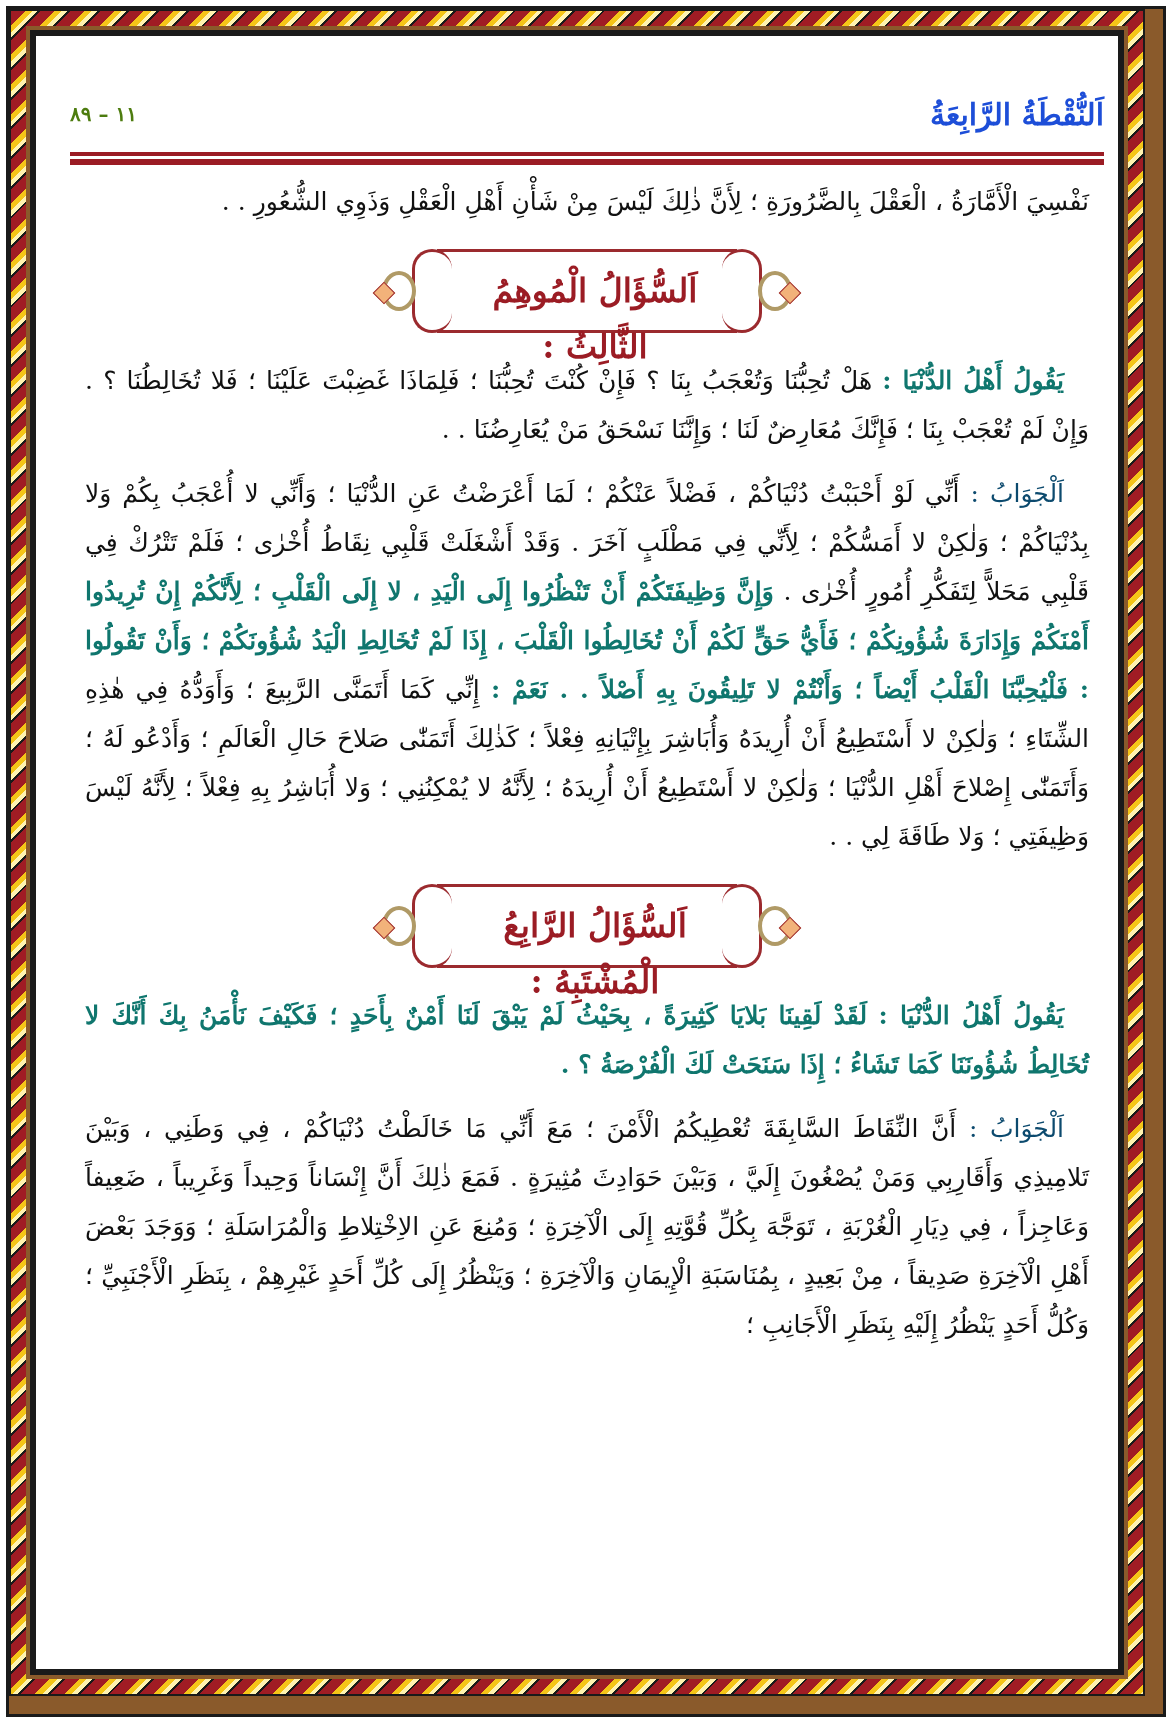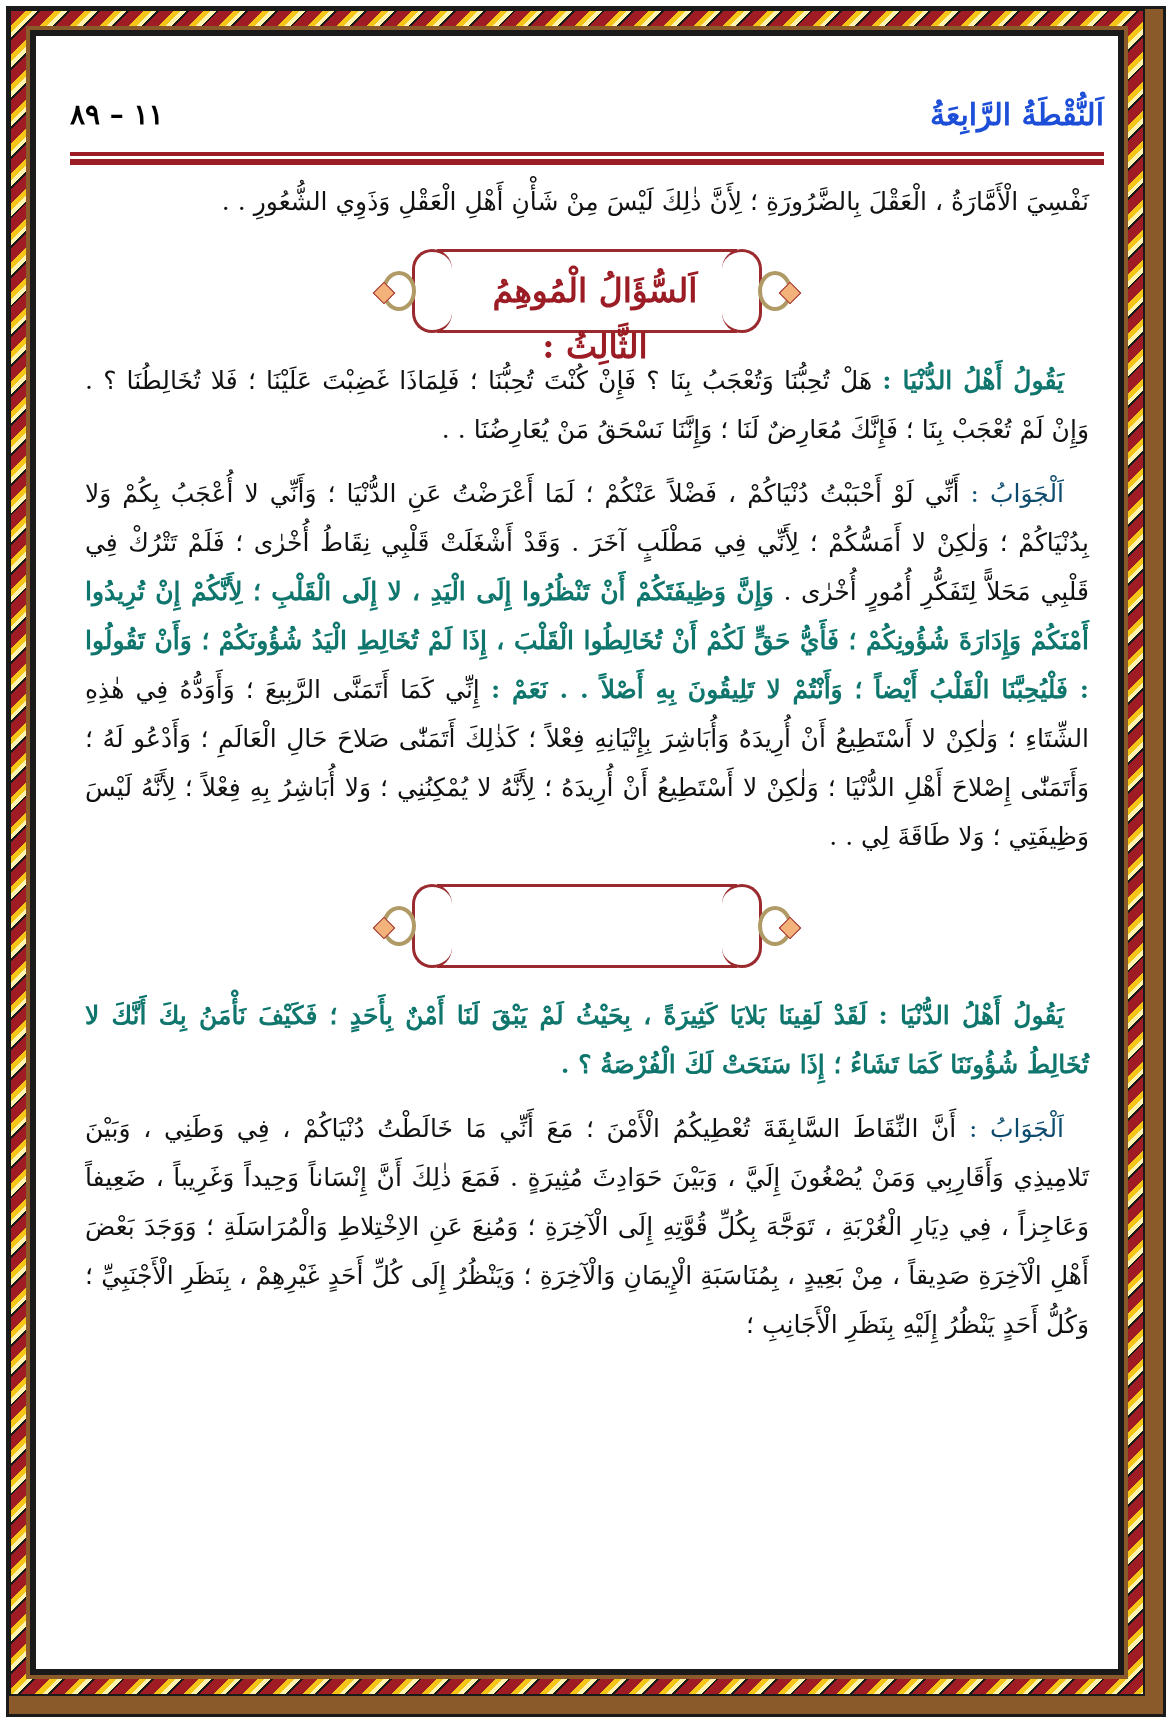--- a/index.html
+++ b/index.html
@@ -16,21 +16,21 @@
                 border: 2px solid #1a1a1a; }
   .frame-inner-brown { position: absolute; left: 26px; top: 26px; width: 1102px; height: 1653px;
                        box-sizing: border-box; border: 4px solid #8a5a2b; background: #1a1a1a; }
   .page { position: absolute; left: 4px; top: 4px; right: 4px; bottom: 4px; background: #ffffff;
           border: 2px solid #1a1a1a; box-sizing: border-box; }
 
   .content { position: absolute; left: 70px; top: 84px; width: 1034px; direction: rtl; }
 
   .header { display: flex; justify-content: space-between; align-items: center; height: 60px; }
   .running-title { color: #1d4ed8; font-size: 30px; font-weight: bold; margin-left: 8px; }
-  .page-number { color: #000000; font-size: 28px; font-weight: bold; direction: ltr; text-align: center; }
+  .page-number { color: #4d7c0f; font-size: 20px; font-weight: bold; direction: ltr; text-align: center; }
   .rule { margin-top: 8px; height: 4px; background: #9b1c24; }
   .rule2 { margin-top: 3px; height: 6px; background: #9b1c24; }
 
   .para { font-size: 25px; line-height: 49px; color: #111; text-align: justify;
           text-align-last: right; margin: 15px; }
   .para .red { color: #0f766e; font-weight: bold; }
   .para .lbl { color: #0c4a6e; }
 
   .heading-box { position: relative; margin: 8px auto 6px auto; width: 410px; height: 100px; }
   .heading-box .bar-top, .heading-box .bar-bot { position: absolute; left: 55px; right: 55px; height: 3px; background: #9b2a2e; }
@@ -96,20 +96,21 @@
 
   <div class="heading-box">
     <div class="bar-top"></div>
     <div class="bar-bot"></div>
     <div class="curl left"></div>
     <div class="curl right"></div>
     <div class="orn left"></div>
     <div class="orn right"></div>
     <div class="tip left"></div>
     <div class="tip right"></div>
+    <div class="htext">اَلسُّؤَالُ الرَّابِعُ الْمُشْتَبِهُ :</div>
   </div>
 
   <p class="para">
      <span class="red">يَقُولُ أَهْلُ الدُّنْيَا :</span>
     <span class="red">لَقَدْ لَقِينَا بَلايَا كَثِيرَةً ، بِحَيْثُ لَمْ يَبْقَ لَنَا أَمْنٌ بِأَحَدٍ ؛ فَكَيْفَ نَأْمَنُ بِكَ أَنَّكَ لا تُخَالِطُ شُؤُونَنَا كَمَا تَشَاءُ ؛ إِذَا سَنَحَتْ لَكَ الْفُرْصَةُ ؟ .</span>
   </p>
 
   <p class="para">
      <span class="lbl">اَلْجَوَابُ :</span>
     <span>أَنَّ النِّقَاطَ السَّابِقَةَ تُعْطِيكُمُ الْأَمْنَ ؛ مَعَ أَنِّي مَا خَالَطْتُ دُنْيَاكُمْ ، فِي وَطَنِي ، وَبَيْنَ تَلامِيذِي وَأَقَارِبِي وَمَنْ يُصْغُونَ إِلَيَّ ، وَبَيْنَ حَوَادِثَ مُثِيرَةٍ . فَمَعَ ذٰلِكَ أَنَّ إِنْسَاناً وَحِيداً وَغَرِيباً ، ضَعِيفاً وَعَاجِزاً ، فِي دِيَارِ الْغُرْبَةِ ، تَوَجَّهَ بِكُلِّ قُوَّتِهِ إِلَى الْآخِرَةِ ؛ وَمُنِعَ عَنِ الاِخْتِلاطِ وَالْمُرَاسَلَةِ ؛ وَوَجَدَ بَعْضَ أَهْلِ الْآخِرَةِ صَدِيقاً ، مِنْ بَعِيدٍ ، بِمُنَاسَبَةِ الْإِيمَانِ وَالْآخِرَةِ ؛ وَيَنْظُرُ إِلَى كُلِّ أَحَدٍ غَيْرِهِمْ ، بِنَظَرِ الْأَجْنَبِيِّ ؛ وَكُلُّ أَحَدٍ يَنْظُرُ إِلَيْهِ بِنَظَرِ الْأَجَانِبِ ؛</span>

